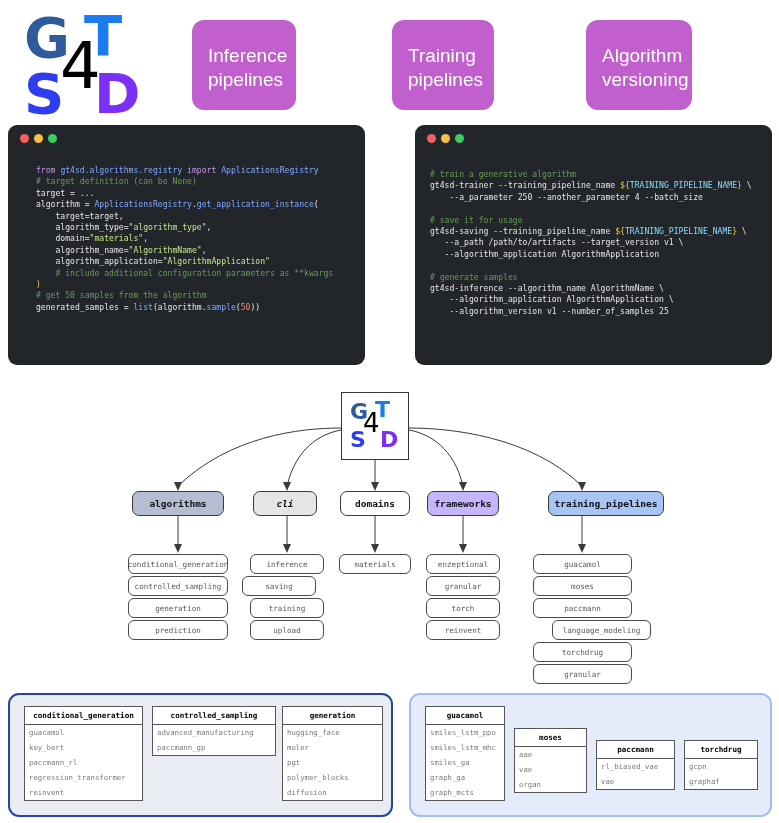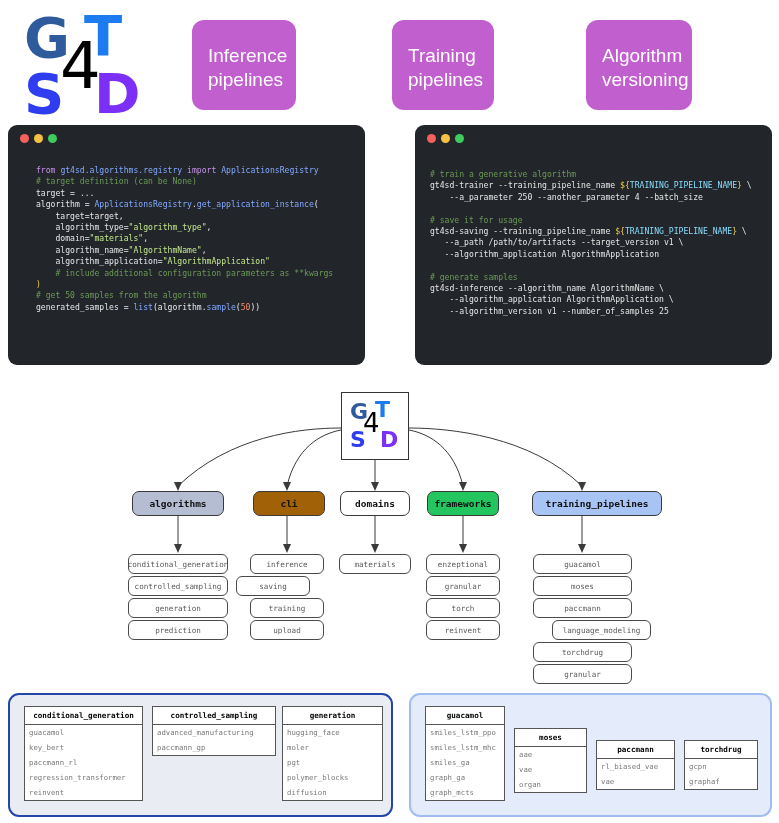--- a/index.html
+++ b/index.html
@@ -226,32 +226,32 @@
         <polygon points="178,175 174,166 182,166"></polygon>
         <polygon points="287,175 283,166 291,166"></polygon>
         <polygon points="375,175 371,166 379,166"></polygon>
         <polygon points="463,175 459,166 467,166"></polygon>
         <polygon points="582,175 578,166 586,166"></polygon>
       </g>
     </svg>
 
     <div id="branch-nodes">
         <div class="node" style="left: 132px; top: 113px; width: 92px; background: rgb(180, 189, 210);">algorithms</div>
-        <div class="node" style="left: 253px; top: 113px; width: 72px; background: #a16207;">cli</div>
+        <div class="node" style="left: 253px; top: 113px; width: 64px; background: #e5e5e5; font-style: italic;">cli</div>
         <div class="node" style="left: 340px; top: 113px; width: 70px; background: rgb(255, 255, 255);">domains</div>
-        <div class="node" style="left: 427px; top: 113px; width: 72px; background: #22c55e;">frameworks</div>
-        <div class="node" style="left: 532px; top: 113px; width: 130px; background: rgb(168, 196, 245);">training_pipelines</div>
+        <div class="node" style="left: 427px; top: 113px; width: 72px; background: #c4b5fd;">frameworks</div>
+        <div class="node" style="left: 548px; top: 113px; width: 116px; background: rgb(168, 196, 245);">training_pipelines</div>
       </div>
     <div id="leaf-nodes">
         <div class="leaf" style="left: 128px; top: 176px; width: 100px;">conditional_generation</div>
         <div class="leaf" style="left: 128px; top: 198px; width: 100px;">controlled_sampling</div>
         <div class="leaf" style="left: 128px; top: 220px; width: 100px;">generation</div>
         <div class="leaf" style="left: 128px; top: 242px; width: 100px;">prediction</div>
         <div class="leaf" style="left: 250px; top: 176px; width: 74px;">inference</div>
-        <div class="leaf" style="left: 236px; top: 198px; width: 74px;">saving</div>
+        <div class="leaf" style="left: 242px; top: 198px; width: 74px;">saving</div>
         <div class="leaf" style="left: 250px; top: 220px; width: 74px;">training</div>
         <div class="leaf" style="left: 250px; top: 242px; width: 74px;">upload</div>
         <div class="leaf" style="left: 339px; top: 176px; width: 72px;">materials</div>
         <div class="leaf" style="left: 426px; top: 176px; width: 74px;">enzeptional</div>
         <div class="leaf" style="left: 426px; top: 198px; width: 74px;">granular</div>
         <div class="leaf" style="left: 426px; top: 220px; width: 74px;">torch</div>
         <div class="leaf" style="left: 426px; top: 242px; width: 74px;">reinvent</div>
         <div class="leaf" style="left: 533px; top: 176px; width: 99px;">guacamol</div>
         <div class="leaf" style="left: 533px; top: 198px; width: 99px;">moses</div>
         <div class="leaf" style="left: 533px; top: 220px; width: 99px;">paccmann</div>

